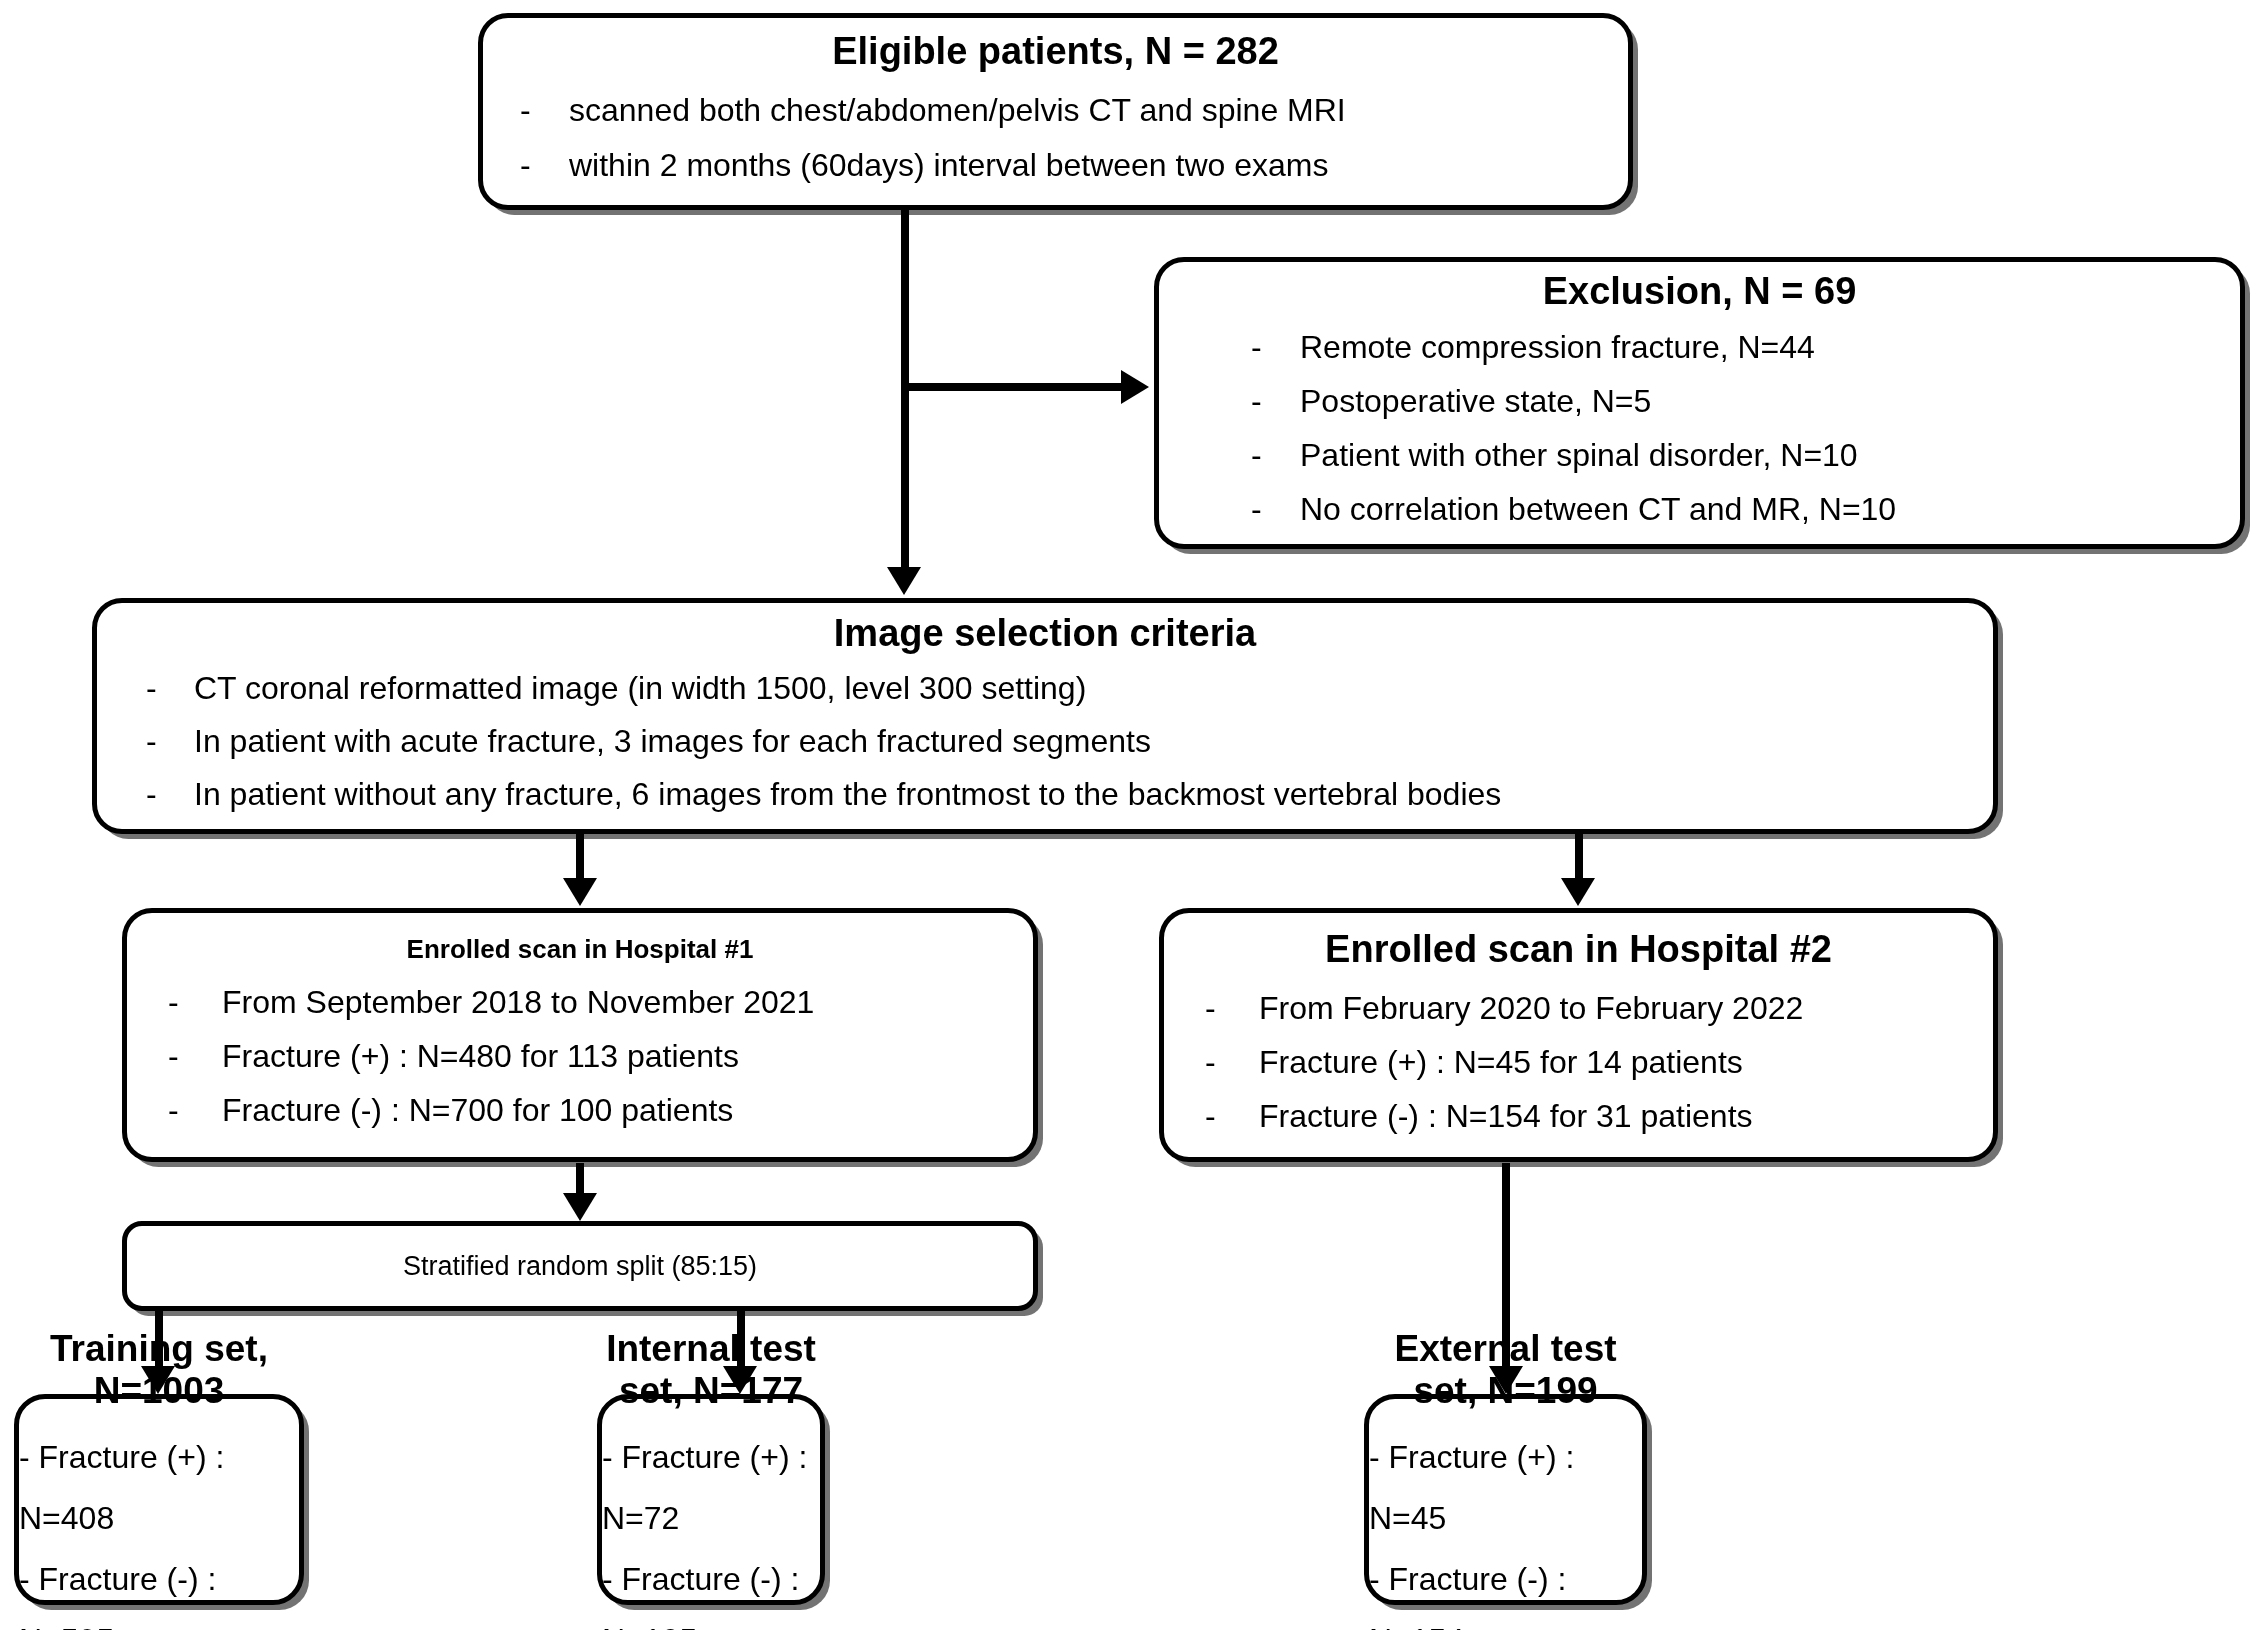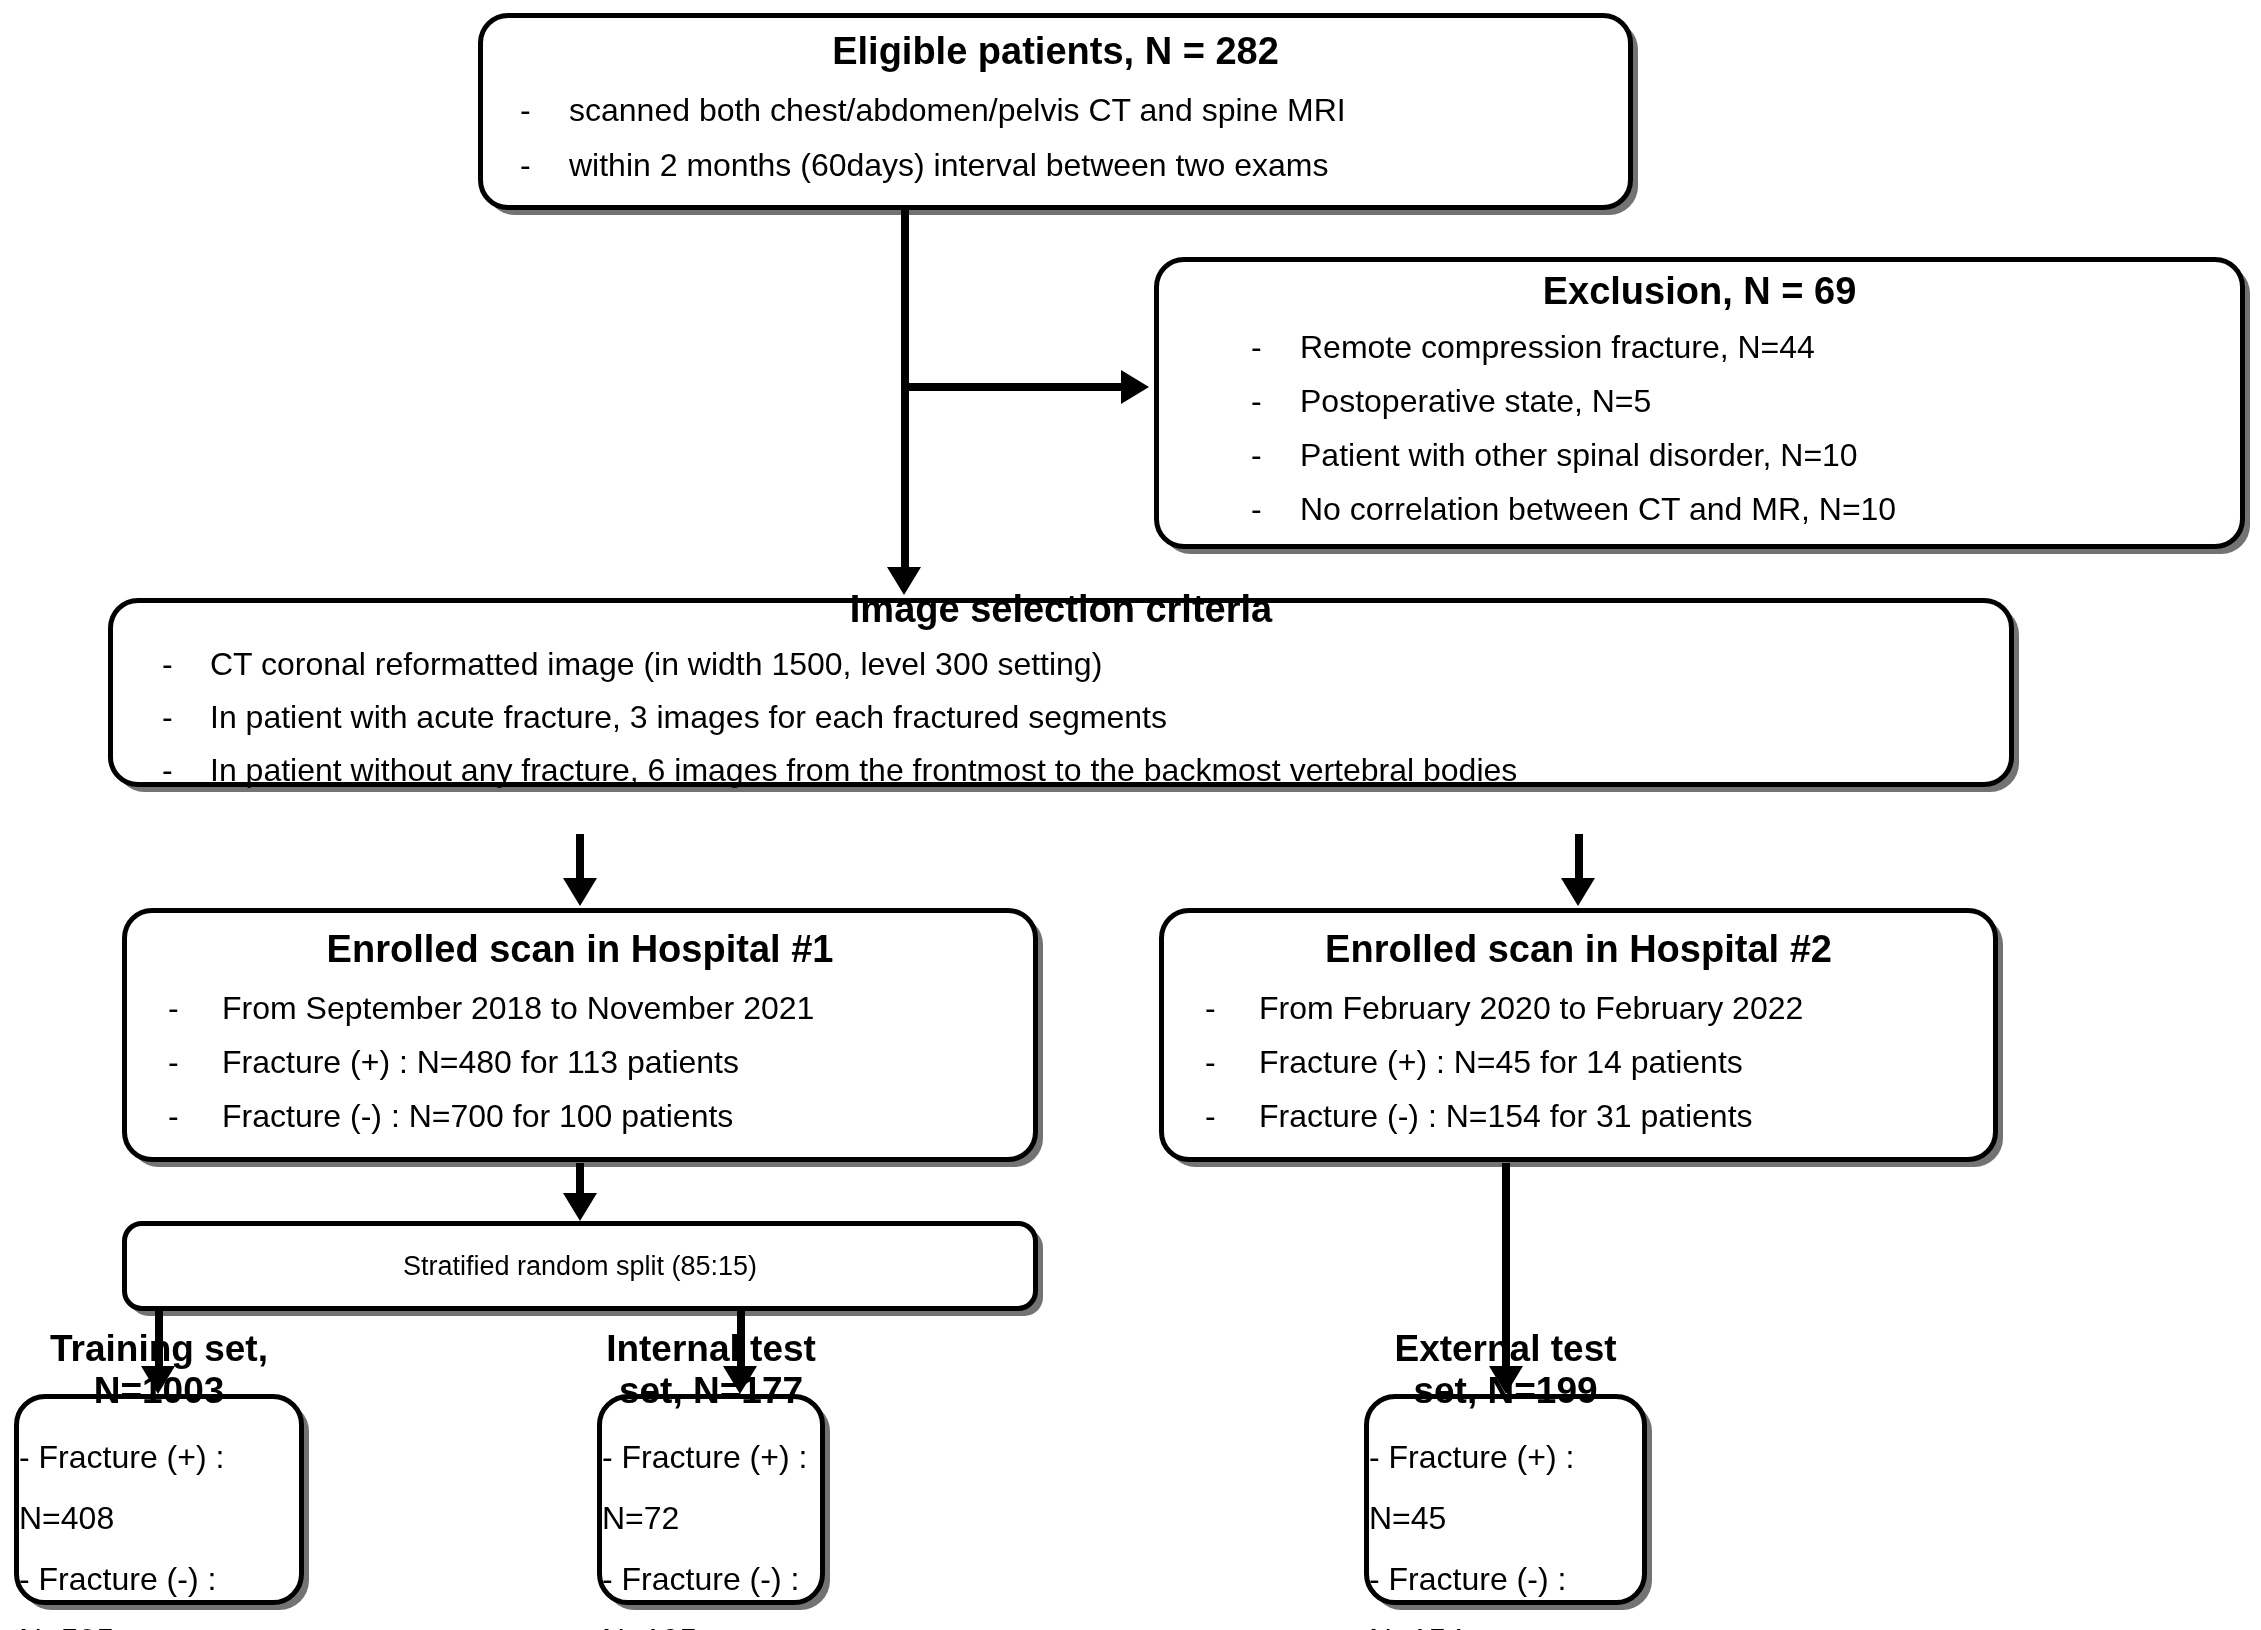--- a/index.html
+++ b/index.html
@@ -47,28 +47,28 @@
   #n-eligible .bullets{padding-left:37px;}
   #n-eligible .bullet{font-size:32px;line-height:55px;}
   #n-eligible .dash{width:49px;}
 
   #n-exclusion{left:1154px;top:257px;width:1091px;height:292px;}
   #n-exclusion .title{font-size:38px;margin-bottom:7px;text-align:center;}
   #n-exclusion .bullets{padding-left:92px;}
   #n-exclusion .bullet{font-size:32px;line-height:54px;}
   #n-exclusion .dash{width:49px;}
 
-  #n-criteria{left:108px;top:598px;width:1906px;height:189px;}
+  #n-criteria{left:92px;top:598px;width:1906px;height:236px;}
   #n-criteria .title{font-size:38px;margin-bottom:7px;}
   #n-criteria .bullets{padding-left:49px;}
   #n-criteria .bullet{font-size:32px;line-height:53px;}
   #n-criteria .dash{width:48px;}
 
   #n-hosp1{left:122px;top:908px;width:916px;height:254px;}
-  #n-hosp1 .title{font-size:38px;margin-bottom:10px;}
+  #n-hosp1 .title{font-size:26px;margin-bottom:10px;}
   #n-hosp1 .bullets{padding-left:41px;}
   #n-hosp1 .bullet{font-size:32px;line-height:54px;}
   #n-hosp1 .dash{width:54px;}
 
   #n-hosp2{left:1159px;top:908px;width:839px;height:254px;}
   #n-hosp2 .title{font-size:38px;margin-bottom:10px;}
   #n-hosp2 .bullets{padding-left:41px;}
   #n-hosp2 .bullet{font-size:32px;line-height:54px;}
   #n-hosp2 .dash{width:54px;}
 

